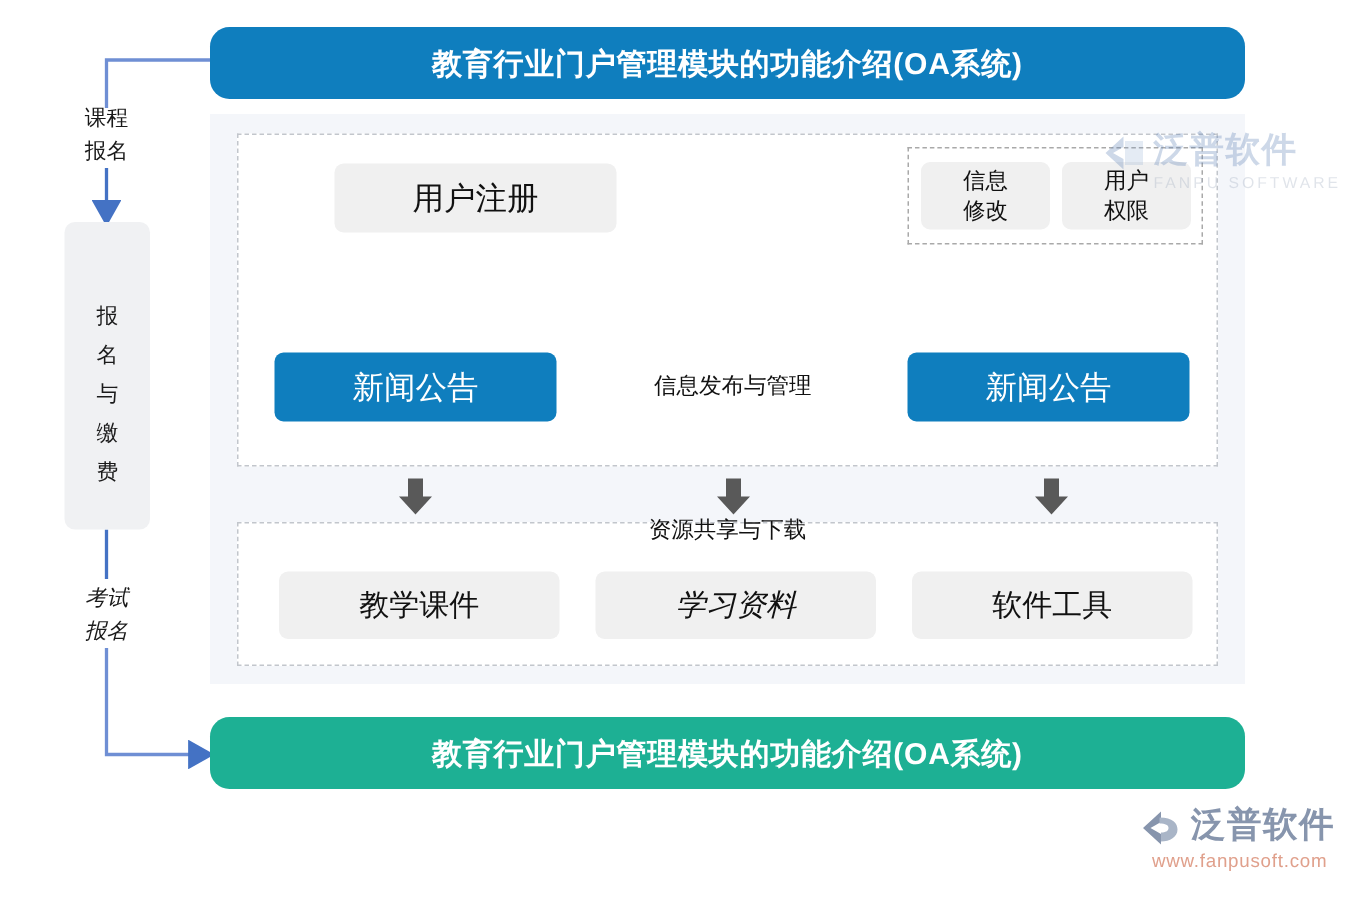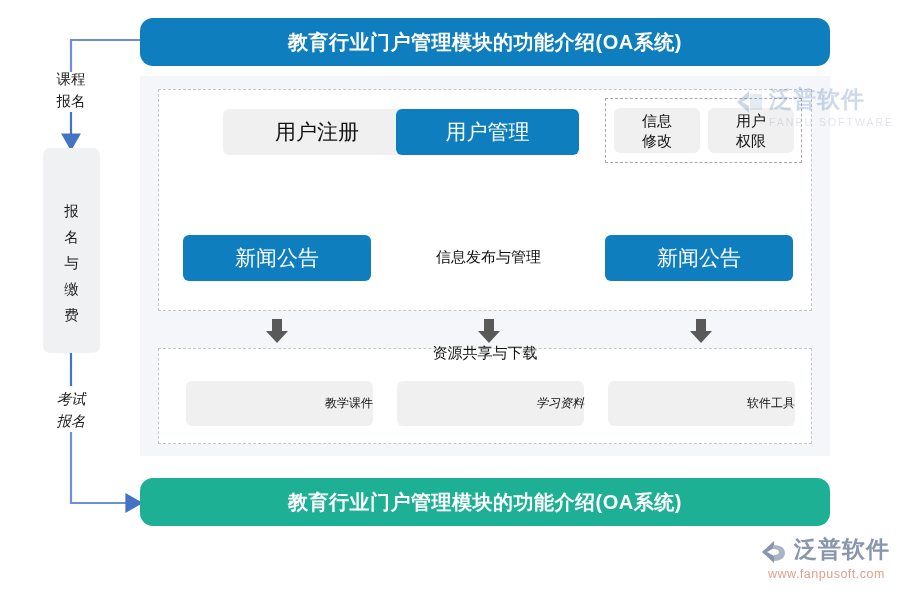--- a/index.html
+++ b/index.html
@@ -176,22 +176,21 @@
     position: absolute;
     left: 18px; top: 268px;
     width: 654px;
     text-align: center;
     font-size: 15px;
     color: #111111;
   }
   .resource-node {
     top: 305px;
     height: 45px;
-    font-size: 12px;
-    justify-content: flex-end;
+    font-size: 20px;
   }
   #node-res-0 { left: 46px;  width: 187px; }
   #node-res-1 { left: 257px; width: 187px; font-style: italic; }
   #node-res-2 { left: 468px; width: 187px; }
 
   
   #panel-svg {
     position: absolute;
     left: 0; top: 0;
     width: 690px; height: 380px;
@@ -300,23 +299,20 @@
       <path d="M344,243 h10 v12 h6 l-11,12 l-11,-12 h6 z"></path>
       <path d="M556,243 h10 v12 h6 l-11,12 l-11,-12 h6 z"></path>
     </g>
   </svg>
 
   <div class="dashed-group" id="group-upper"></div>
 
   <div class="node grey" id="node-user-register">
     <span>用户注册</span>
   </div>
-  <div class="node blue" id="node-user-manage">
-    <span>用户管理</span>
-  </div>
   <div id="perm-dashed-box"></div>
   <div class="node grey" id="node-info-edit">
     <span style="white-space: pre-line; text-align: center;">信息
 修改</span>
   </div>
   <div class="node grey" id="node-user-perm">
     <span style="white-space: pre-line;">用户
 权限</span>
   </div>
 

